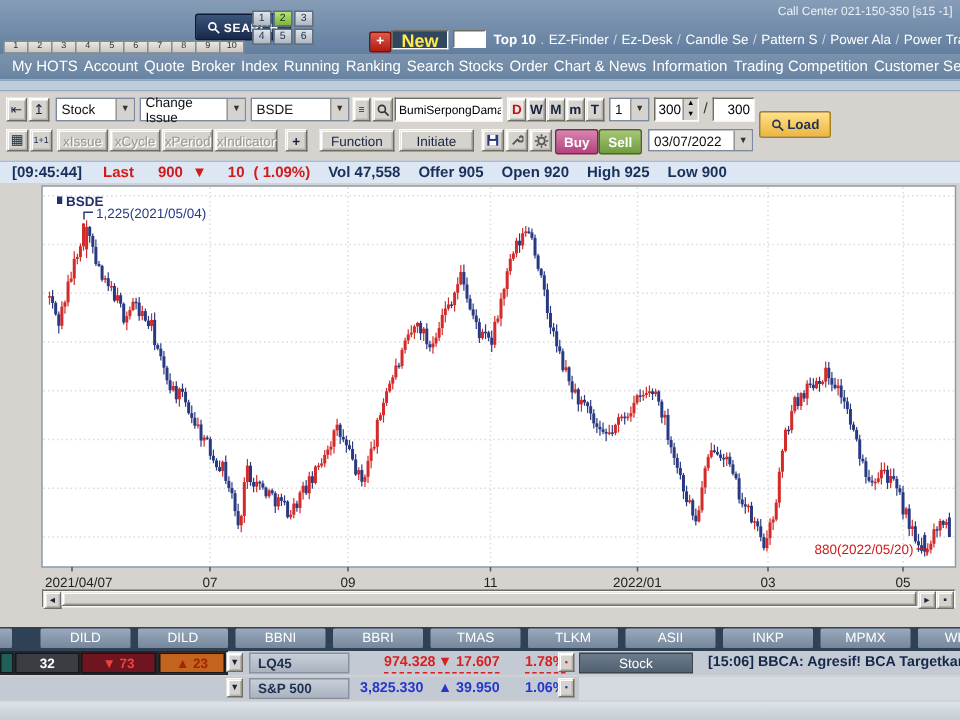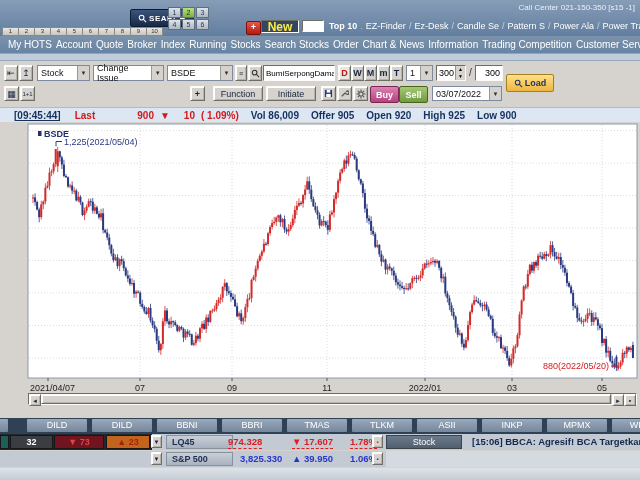--- a/index.html
+++ b/index.html
@@ -113,21 +113,21 @@
   <div class="abs" style="right:5px;top:3px;color:#eaf1f8;font-size:8px;">Call Center 021-150-350 [s15 -1]</div>
 </div>
 
 <div class="abs" id="menubar">
     <span class="mi">My HOTS</span>
     <span class="mi">Account</span>
     <span class="mi">Quote</span>
     <span class="mi">Broker</span>
     <span class="mi">Index</span>
     <span class="mi">Running</span>
-    <span class="mi">Stocks</span>
+    <span class="mi">Ranking</span>
     <span class="mi">Search Stocks</span>
     <span class="mi">Order</span>
     <span class="mi">Chart &amp; News</span>
     <span class="mi">Information</span>
     <span class="mi">Trading Competition</span>
     <span class="mi">Customer Service</span>
   </div>
 <div class="abs" id="divider"></div>
 
 <div class="abs" id="toolbar">
@@ -180,20 +180,26 @@
        border:1px solid #a87f1d;border-radius:2px;display:flex;align-items:center;justify-content:center;color:#24355c;font-weight:bold;">
     <svg width="9" height="9" viewBox="0 0 10 10" style="margin-right:2px">
       <circle cx="4" cy="4" r="2.6" fill="none" stroke="#24355c" stroke-width="1.2"></circle>
         <line x1="6" y1="6" x2="9" y2="9" stroke="#24355c" stroke-width="1.2"></line>
       </svg>
     <span>Load</span>
   </div>
 
   <div class="abs btn icon-btn" style="left:4px;top:25px;">▦</div>
   <div class="abs btn icon-btn" style="left:20px;top:25px;font-size:6px;">1+1</div>
+  <div id="disbtns" class="abs" style="left:38px;top:25px;display:flex;gap:1px;">
+      <div class="btn dis tbtn" style="width: 34px;">xIssue</div>
+      <div class="btn dis tbtn" style="width: 34px;">xCycle</div>
+      <div class="btn dis tbtn" style="width: 34px;">xPeriod</div>
+      <div class="btn dis tbtn" style="width: 42px;">xIndicator</div>
+    </div>
   <div class="abs btn icon-btn" style="left:190px;top:25px;font-weight:bold;">+</div>
   <div class="abs btn tbtn" style="left:213px;top:25px;width:50px;">Function</div>
   <div class="abs btn tbtn" style="left:266px;top:25px;width:50px;">Initiate</div>
   <div class="abs btn icon-btn" style="left:321px;top:25px;">
     <svg width="9" height="9" viewBox="0 0 10 10">
         <rect x="1" y="1" width="8" height="8" fill="#2a3a82"></rect>
         <rect x="3" y="1" width="4" height="3" fill="#fff"></rect>
         <rect x="2.5" y="5.5" width="5" height="3.5" fill="#fff"></rect>
       </svg>
   </div>
@@ -221,27 +227,27 @@
        border:1px solid #7c2454;border-radius:2px;color:#fff;font-weight:bold;display:flex;align-items:center;justify-content:center;">Buy</div>
   <div class="abs" style="left:399px;top:25px;width:27px;height:15px;background:linear-gradient(#a6c873,#6f9c3f);
        border:1px solid #46661f;border-radius:2px;color:#fff;font-weight:bold;display:flex;align-items:center;justify-content:center;">Sell</div>
   <div class="abs combo" style="left:432px;top:25px;width:70px;height:15px;font-size:9px;">
     <span>03/07/2022</span>
       <span class="arr">▼</span>
   </div>
 </div>
 
 <div class="abs" id="statusrow">
-  <span style="margin-left:14px;text-decoration:underline;">[09:45:44]</span>
+  <span style="margin-left:8px;">[09:45:44]</span>
   <span class="red" style="margin-left:14px;">Last</span>
-  <span class="red" style="margin-left:42px;">900</span>
+  <span class="red" style="margin-left:16px;">900</span>
   <span class="red" style="margin-left:6px;">▼</span>
   <span class="red" style="margin-left:14px;">10</span>
   <span class="red" style="margin-left:6px;">( 1.09%)</span>
-  <span style="margin-left:12px;">Vol 86,009</span>
+  <span style="margin-left:12px;">Vol 47,558</span>
   <span style="margin-left:12px;">Offer 905</span>
   <span style="margin-left:12px;">Open 920</span>
   <span style="margin-left:12px;">High 925</span>
   <span style="margin-left:12px;">Low 900</span>
 </div>
 
 <div class="abs" id="chartwrap">
   <svg id="chartsvg" width="640" height="290">
       <rect x="28" y="2" width="609" height="254" fill="#fff" stroke="#8d9aa8" stroke-width="1"></rect>
       <line x1="29" y1="8.5" x2="636" y2="8.5" stroke="#dcdcdc" stroke-dasharray="1,2"></line>
@@ -885,21 +891,21 @@
     <div class="hc" style="left: 482px;">INKP</div>
     <div class="hc" style="left: 547px;">MPMX</div>
     <div class="hc" style="left: 612px;">WIRG</div>
   </div>
 
 <div class="abs trow" style="top:434px;">
   <div style="position:absolute;left:0;top:0;width:152px;height:16px;background:#23262b;"></div>
   <span id="tickercells"><div class="tcell" style="left: 0px; width: 9px; background: rgb(30, 95, 87);"></div><div class="tcell" style="left: 10px; width: 43px; background: rgb(58, 61, 66);">32</div><div class="tcell" style="left: 54px; width: 50px; background: rgb(112, 20, 31); color: rgb(232, 68, 58);">▼ 73</div><div class="tcell" style="left: 106px; width: 44px; background: rgb(194, 100, 29); color: rgb(168, 34, 7);">▲ 23</div></span>
   <div class="btn minibtn" style="left:151px;">▼</div>
   <div class="idxname">LQ45</div>
-  <span class="idxval" style="left: 228px; color: rgb(217, 31, 31);"><span class="dashu">974.328</span></span>
+  <span class="idxval" style="left: 256px; color: rgb(217, 31, 31);"><span class="dashu">974.328</span></span>
   <span class="idxval" style="left: 292px; color: rgb(217, 31, 31);"><span class="dashu"><span>▼</span> <span>17.607</span></span></span>
   <span class="idxval" style="left: 350px; color: rgb(217, 31, 31);"><span class="dashu">1.78%</span></span>
   <div class="btn minibtn" style="left: 372px; color: rgb(217, 31, 31);">▪</div>
   <div id="newsbtn">Stock</div>
   <div id="newstext">[15:06] BBCA: Agresif! BCA Targetkan Pen</div>
 </div>
 
 <div class="abs trow" style="top:451px;">
   <div class="btn minibtn" style="left:151px;">▼</div>
   <div class="idxname">S&amp;P 500</div>

